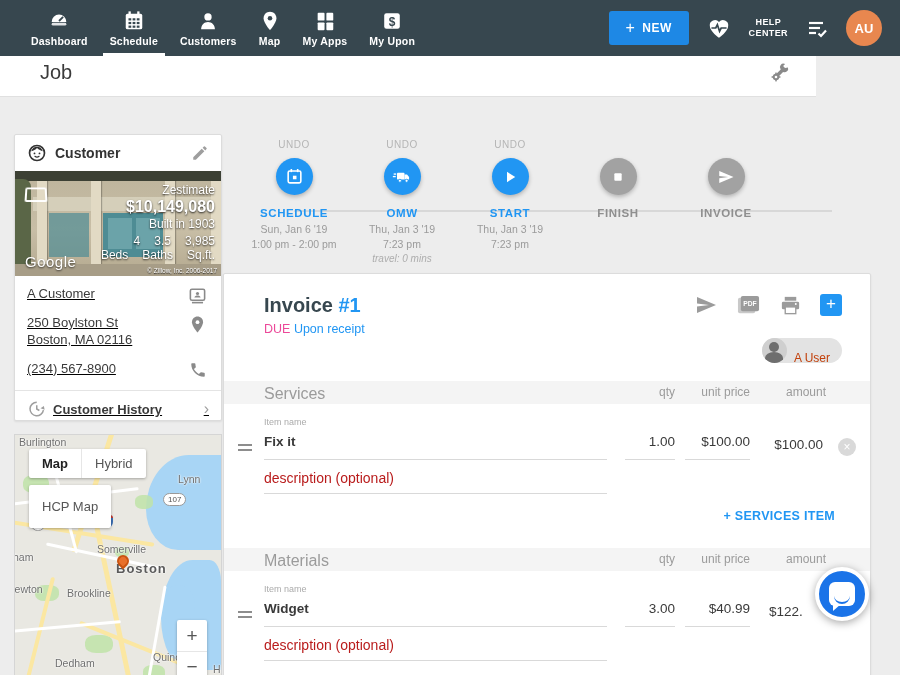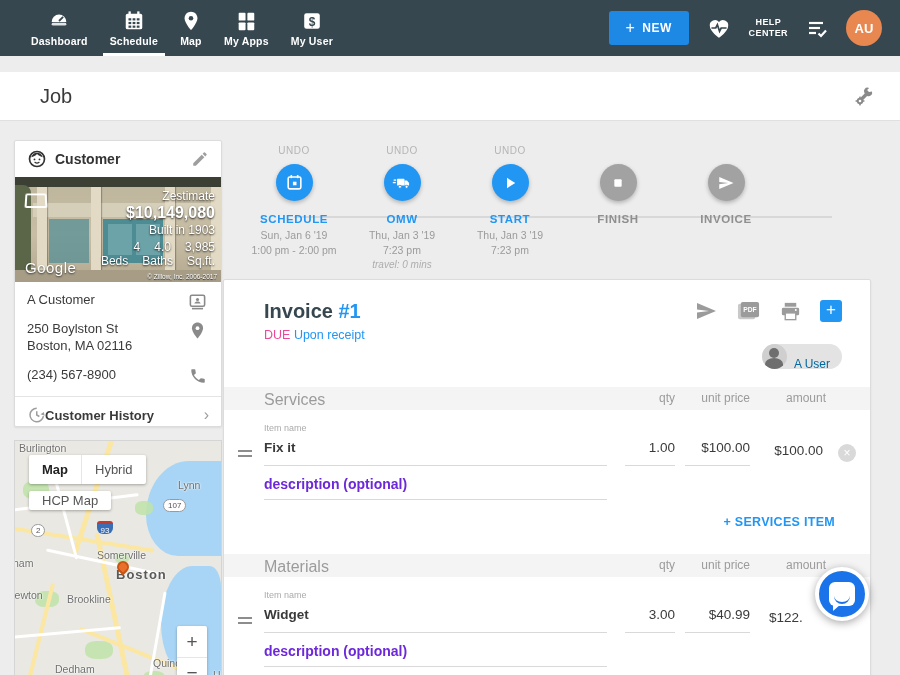--- a/index.html
+++ b/index.html
@@ -15,26 +15,26 @@
   .nav-item .nlabel { color:#fff; font-size:10.5px; font-weight:bold; letter-spacing:.2px; }
   .nav-item.active::after { content:""; position:absolute; left:4px; right:4px; bottom:0; height:3px; background:#fff; }
   .nav-right { display:flex; align-items:center; gap:17px; padding-right:18px; }
   .new-btn { display:flex; align-items:center; justify-content:center; gap:7px; width:80px; height:34px; background:#1E88E5; border:none; border-radius:3px; color:#fff; font-size:12px; font-weight:bold; letter-spacing:.5px; cursor:pointer; font-family:inherit; }
   .new-plus { font-size:16px; font-weight:normal; }
   .help-center { color:#fff; font-size:9px; font-weight:bold; text-align:center; line-height:1.25; letter-spacing:.4px; cursor:pointer; }
   .avatar { width:36px; height:36px; border-radius:50%; background:#E8874F; color:#fff; font-size:13px; font-weight:bold; display:flex; align-items:center; justify-content:center; cursor:pointer; }
   .icon-btn { display:flex; align-items:center; cursor:pointer; }
 
   
-  .titlebar { position:absolute; top:72px; left:0; width:900px; height:49px; background:#fff; border-bottom:1px solid #E0E0E0; z-index:20; }
+  .titlebar { position:absolute; top:48px; left:0; width:816px; height:49px; background:#fff; border-bottom:1px solid #E0E0E0; z-index:20; }
   .page-title { position:absolute; left:40px; top:13px; font-size:20px; color:#3A3A3A; }
   .job-tools { position:absolute; right:24px; top:13px; cursor:pointer; }
 
   
-  .content { position:absolute; top:117px; left:0; width:900px; height:480px; }
+  .content { position:absolute; top:111px; left:0; width:900px; height:480px; }
 
   
   .card { background:#fff; border:1px solid #DCDCDC; border-radius:2px; box-shadow:0 1px 2px rgba(0,0,0,.08); }
   .customer-card { position:absolute; left:14px; top:23px; width:208px; height:287px; }
   .cust-head { position:relative; height:36px; display:flex; align-items:center; padding:0 12px; }
   .cust-head .ctitle { font-size:14px; font-weight:bold; color:#333; margin-left:8px; }
   .pencil { position:absolute; right:12px; top:9px; cursor:pointer; }
   .photo { position:relative; height:105px; overflow:hidden; background:linear-gradient(180deg,#BDB49C 0%,#C8BEA6 55%,#B4A98F 100%); }
   .ph-top { position:absolute; top:0; left:0; right:0; height:10px; background:#3C4034; }
   .ph-trans { position:absolute; top:26px; left:18px; right:0; height:14px; background:#D8D2BE; opacity:.85; }
@@ -45,45 +45,45 @@
   .ph-walk { position:absolute; bottom:0; left:0; right:0; height:12px; background:#A79D87; }
   .fullscreen-ic { position:absolute; left:10px; top:16px; width:22px; height:15px; border:2px solid #fff; border-radius:2px; transform:perspective(40px) rotateX(14deg); cursor:pointer; }
   .zover { position:absolute; right:6px; top:12px; text-align:right; color:#fff; text-shadow:0 1px 2px rgba(0,0,0,.8); }
   .z-lab { font-size:12px; }
   .z-val { font-size:16px; font-weight:bold; margin:1px 0; }
   .z-built { font-size:12px; margin-bottom:3px; }
   .z-row { display:flex; justify-content:flex-end; gap:14px; font-size:12px; }
   .z-row.vals { font-weight:normal; }
   .google { position:absolute; left:10px; bottom:6px; color:#fff; font-size:15px; letter-spacing:.5px; text-shadow:0 1px 2px rgba(0,0,0,.7); }
   .zcopy { position:absolute; right:4px; bottom:2px; color:#fff; font-size:6.5px; text-shadow:0 1px 1px rgba(0,0,0,.8); }
-  .cust-rows { position:relative; padding:10px 12px 0 12px; }
+  .cust-rows { position:relative; padding:10px 12px 0 12px;text-decoration:underline; }
   .crow { position:relative; margin-bottom:12px; }
   .crow .ctext { font-size:13px; color:#3A3A3A; line-height:1.3; padding-right:28px; }
   .crow .cicon { position:absolute; right:2px; top:0; cursor:pointer; }
   .cdivider { border-top:1px solid #E4E4E4; margin:2px -12px 0 -12px; }
   .hist-row { display:flex; align-items:center; height:37px; cursor:pointer; }
-  .hist-row .htext { font-size:13px; font-weight:bold; color:#3A3A3A; margin-left:0; flex:1; }
+  .hist-row .htext { font-size:13px; font-weight:bold; color:#3A3A3A; margin-left:8px; flex:1; }
   .chev { color:#9E9E9E; font-size:16px; }
 
   
   .map-card { position:absolute; left:14px; top:323px; width:208px; height:300px; background:#E9E8E2; border:1px solid #D5D5D5; overflow:hidden; cursor:grab; }
   .water { position:absolute; background:#A8D5F5; }
   .green { position:absolute; background:#BFE3A8; border-radius:40%; opacity:.85; }
   .road { position:absolute; background:#FBE7A2; border-radius:2px; }
   .road.w { background:#fff; }
   .mlabel { position:absolute; color:#6F6F6F; font-size:10.5px; text-shadow:0 0 2px #fff,0 0 2px #fff; white-space:nowrap; }
   .mlabel.big { font-size:13px; font-weight:bold; color:#5A5A5A; letter-spacing:1px; }
   .shield { position:absolute; background:#fff; border:1px solid #9A9A9A; border-radius:7px; font-size:8px; color:#555; padding:0 4px; line-height:11px; }
   .ishield { position:absolute; width:16px; height:13px; background:#3B6FB5; border-radius:3px 3px 6px 6px; color:#fff; font-size:8px; text-align:center; line-height:13px; border-top:3px solid #C23B33; }
   .map-pin { position:absolute; width:12px; height:12px; background:#E8702A; border:2px solid #C95310; border-radius:50% 50% 50% 0; transform:rotate(-45deg); }
   .map-btns { position:absolute; left:14px; top:14px; display:flex; background:#fff; box-shadow:0 1px 3px rgba(0,0,0,.3); border-radius:2px; z-index:5; }
   .map-btn { padding:7px 13px; font-size:13px; color:#565656; cursor:pointer; }
   .map-btn.sel { font-weight:bold; color:#222; }
   .map-btn + .map-btn { border-left:1px solid #E6E6E6; }
-  .hcp-btn { position:absolute; left:14px; top:50px; background:#fff; box-shadow:0 1px 3px rgba(0,0,0,.3); border-radius:2px; padding:2px 13px; font-size:13px; color:#565656; cursor:pointer; z-index:5; }
+  .hcp-btn { position:absolute; left:14px; top:50px; background:#fff; box-shadow:0 1px 3px rgba(0,0,0,.3); border-radius:2px; padding:14px 13px; font-size:13px; color:#565656; cursor:pointer; z-index:5; }
   .zoomctl { position:absolute; right:14px; top:185px; width:30px; background:#fff; box-shadow:0 1px 3px rgba(0,0,0,.3); border-radius:2px; z-index:5; }
   .zbtn { height:31px; display:flex; align-items:center; justify-content:center; font-size:19px; color:#565656; cursor:pointer; }
   .zbtn + .zbtn { border-top:1px solid #E6E6E6; }
 
   
   .timeline { position:absolute; left:240px; top:28px; width:652px; height:125px; }
   .tl-line { position:absolute; left:54px; right:60px; top:71px; height:2px; background:#D8D8D8; }
   .tl-steps { position:relative; display:flex; }
   .tl-step { width:108px; display:flex; flex-direction:column; align-items:center; }
   .undo { height:14px; font-size:10px; color:#B5B5B5; letter-spacing:.5px; margin-bottom:5px; cursor:pointer; }
@@ -102,36 +102,36 @@
   .inv-num { color:#2196F3; font-weight:bold; }
   .inv-due { position:absolute; left:40px; top:48px; font-size:12.5px; }
   .due-lab { color:#ec4899; }
   .due-val { color:#2196F3; cursor:pointer; }
   .inv-tools { position:absolute; right:28px; top:19px; display:flex; align-items:center; gap:18px; }
   .plus-btn { width:22px; height:22px; background:#2196F3; border-radius:3px; color:#fff; font-size:17px; line-height:20px; text-align:center; cursor:pointer; }
   .user-chip { position:absolute; right:28px; top:64px; height:25px; background:#E3E3E3; border-radius:13px; display:flex; align-items:center; padding-right:12px; cursor:pointer; }
   .chip-av { width:25px; height:25px; border-radius:50%; background:#CFCFCF; overflow:hidden; position:relative; margin-right:7px; }
   .chip-av .hd { position:absolute; left:7.5px; top:4px; width:10px; height:10px; border-radius:50%; background:#6E6E6E; }
   .chip-av .bd { position:absolute; left:3.5px; top:14px; width:18px; height:12px; border-radius:50% 50% 0 0; background:#6E6E6E; }
-  .chip-name { font-size:12px; color:#0369a1;margin-top:14px; }
+  .chip-name { font-size:12px; color:#c2410c;margin-top:14px; }
 
   .sec-bar { position:absolute; left:0; width:100%; height:23px; background:#F4F4F4; }
   .sec-name { position:absolute; left:40px; top:4px; font-size:16px; color:#9B9B9B; }
   .colh { position:absolute; top:4px; font-size:12px; color:#9B9B9B; }
   .colh.qty { right:195px; } .colh.unit { right:120px;text-align:right; } .colh.amt { right:44px; }
 
   .item-label { position:absolute; left:40px; font-size:9px; color:#ABABAB; }
   .drag { position:absolute; left:14px; width:14px; cursor:grab; }
   .drag div { height:2px; background:#8D8D8D; margin-bottom:3px; }
   .fld { position:absolute; border-bottom:1px solid #D9D9D9; font-size:13.5px; color:#3A3A3A; background:transparent; }
   .fld.name { left:40px; width:343px; height:26px; font-weight:bold; }
   .fld.qty { width:50px; text-align:right; height:26px; }
   .fld.unit { width:65px; text-align:right; height:26px; }
   .amt-val { position:absolute; font-size:13.5px; color:#3A3A3A; }
-  .desc { position:absolute; left:40px; width:343px; height:24px; border-bottom:1px solid #D9D9D9; font-size:14px; color:#6d28d9;font-weight:bold; }
+  .desc { position:absolute; left:40px; width:343px; height:24px; border-bottom:1px solid #D9D9D9; font-size:14px; color:#b91c1c; }
   .xbtn { position:absolute; width:18px; height:18px; border-radius:50%; background:#D9D9D9; color:#fff; font-size:12px; line-height:18px; text-align:center; cursor:pointer; }
   .add-link { position:absolute; right:35px; font-size:12.5px; font-weight:bold; color:#2196F3; letter-spacing:.3px; cursor:pointer; }
 
   
   .chat-fab { position:absolute; left:815px; top:567px; width:54px; height:54px; border-radius:50%; background:#1A73E8; border:4px solid #fff; box-shadow:0 2px 8px rgba(0,0,0,.35); z-index:40; cursor:pointer; display:flex; align-items:center; justify-content:center; }
   .chat-glyph { position:relative; width:26px; height:24px; background:#fff; border-radius:6px; }
   .chat-glyph::before { content:""; position:absolute; left:4px; bottom:-5px; border-left:0 solid transparent; border-right:8px solid transparent; border-top:7px solid #fff; }
   .chat-glyph::after { content:""; position:absolute; left:5px; top:12px; width:16px; height:8px; border-bottom:2.5px solid #1A73E8; border-radius:0 0 10px 10px; }
 </style>
 </head>
@@ -163,20 +163,27 @@
               <rect x="15" y="13" width="3" height="2.4"></rect>
               <rect x="6" y="17" width="3" height="2.4"></rect>
               <rect x="10.5" y="17" width="3" height="2.4"></rect>
               <rect x="15" y="17" width="3" height="2.4"></rect>
             </g>
           </svg>
         <span class="nlabel">Schedule</span>
       </div>
       <div class="nav-item">
         <svg viewBox="0 0 24 24">
+            <circle cx="12" cy="7.5" r="4" fill="#fff"></circle>
+            <path d="M4.5 21c0-5 3.5-8 7.5-8s7.5 3 7.5 8z" fill="#fff"></path>
+          </svg>
+        <span class="nlabel">Customers</span>
+      </div>
+      <div class="nav-item">
+        <svg viewBox="0 0 24 24">
             <path d="M12 2c-3.9 0-7 3.1-7 7 0 5.2 7 13 7 13s7-7.8 7-13c0-3.9-3.1-7-7-7z" fill="#fff"></path>
             <circle cx="12" cy="9" r="2.5" fill="#37474F"></circle>
           </svg>
         <span class="nlabel">Map</span>
       </div>
       <div class="nav-item">
         <svg viewBox="0 0 24 24">
             <g fill="#fff">
               <rect x="4" y="3" width="7.5" height="8.5" rx="1"></rect>
               <rect x="13.5" y="3" width="7.5" height="8.5" rx="1"></rect>
@@ -184,21 +191,21 @@
               <rect x="13.5" y="13.5" width="7.5" height="8.5" rx="1"></rect>
             </g>
           </svg>
         <span class="nlabel">My Apps</span>
       </div>
       <div class="nav-item">
         <svg viewBox="0 0 24 24">
             <rect x="3.5" y="3.5" width="17" height="17" rx="2.5" fill="#fff"></rect>
             <text x="12" y="17" font-size="13" font-weight="bold" fill="#37474F" text-anchor="middle" font-family="Liberation Sans, sans-serif">$</text>
           </svg>
-        <span class="nlabel">My User</span>
+        <span class="nlabel">My Upon</span>
       </div>
     </div>
     <div class="nav-right">
       <button class="new-btn">
         <span class="new-plus">+</span>
         <span>NEW</span>
       </button>
       <span class="icon-btn">
         <svg viewBox="0 0 24 24" width="26" height="26">
             <path d="M12 21s-8.5-5.6-8.5-11A4.8 4.8 0 0 1 12 6.5 4.8 4.8 0 0 1 20.5 10c0 5.4-8.5 11-8.5 11z" fill="#fff"></path>
@@ -272,21 +279,21 @@
           </div>
         <div class="ph-win" style="left:34px;width:40px;opacity:.7"></div>
         <div class="ph-walk"></div>
         <div class="fullscreen-ic"></div>
         <div class="zover">
           <div class="z-lab">Zestimate</div>
           <div class="z-val">$10,149,080</div>
           <div class="z-built">Built in 1903</div>
           <div class="z-row vals">
             <span>4</span>
-            <span>4.0</span>
+            <span>3.5</span>
             <span>3,985</span>
           </div>
           <div class="z-row">
             <span>Beds</span>
             <span>Baths</span>
             <span>Sq.ft.</span>
           </div>
         </div>
         <div class="google">Google</div>
         <div class="zcopy">© Zillow, Inc. 2006-2017</div>

